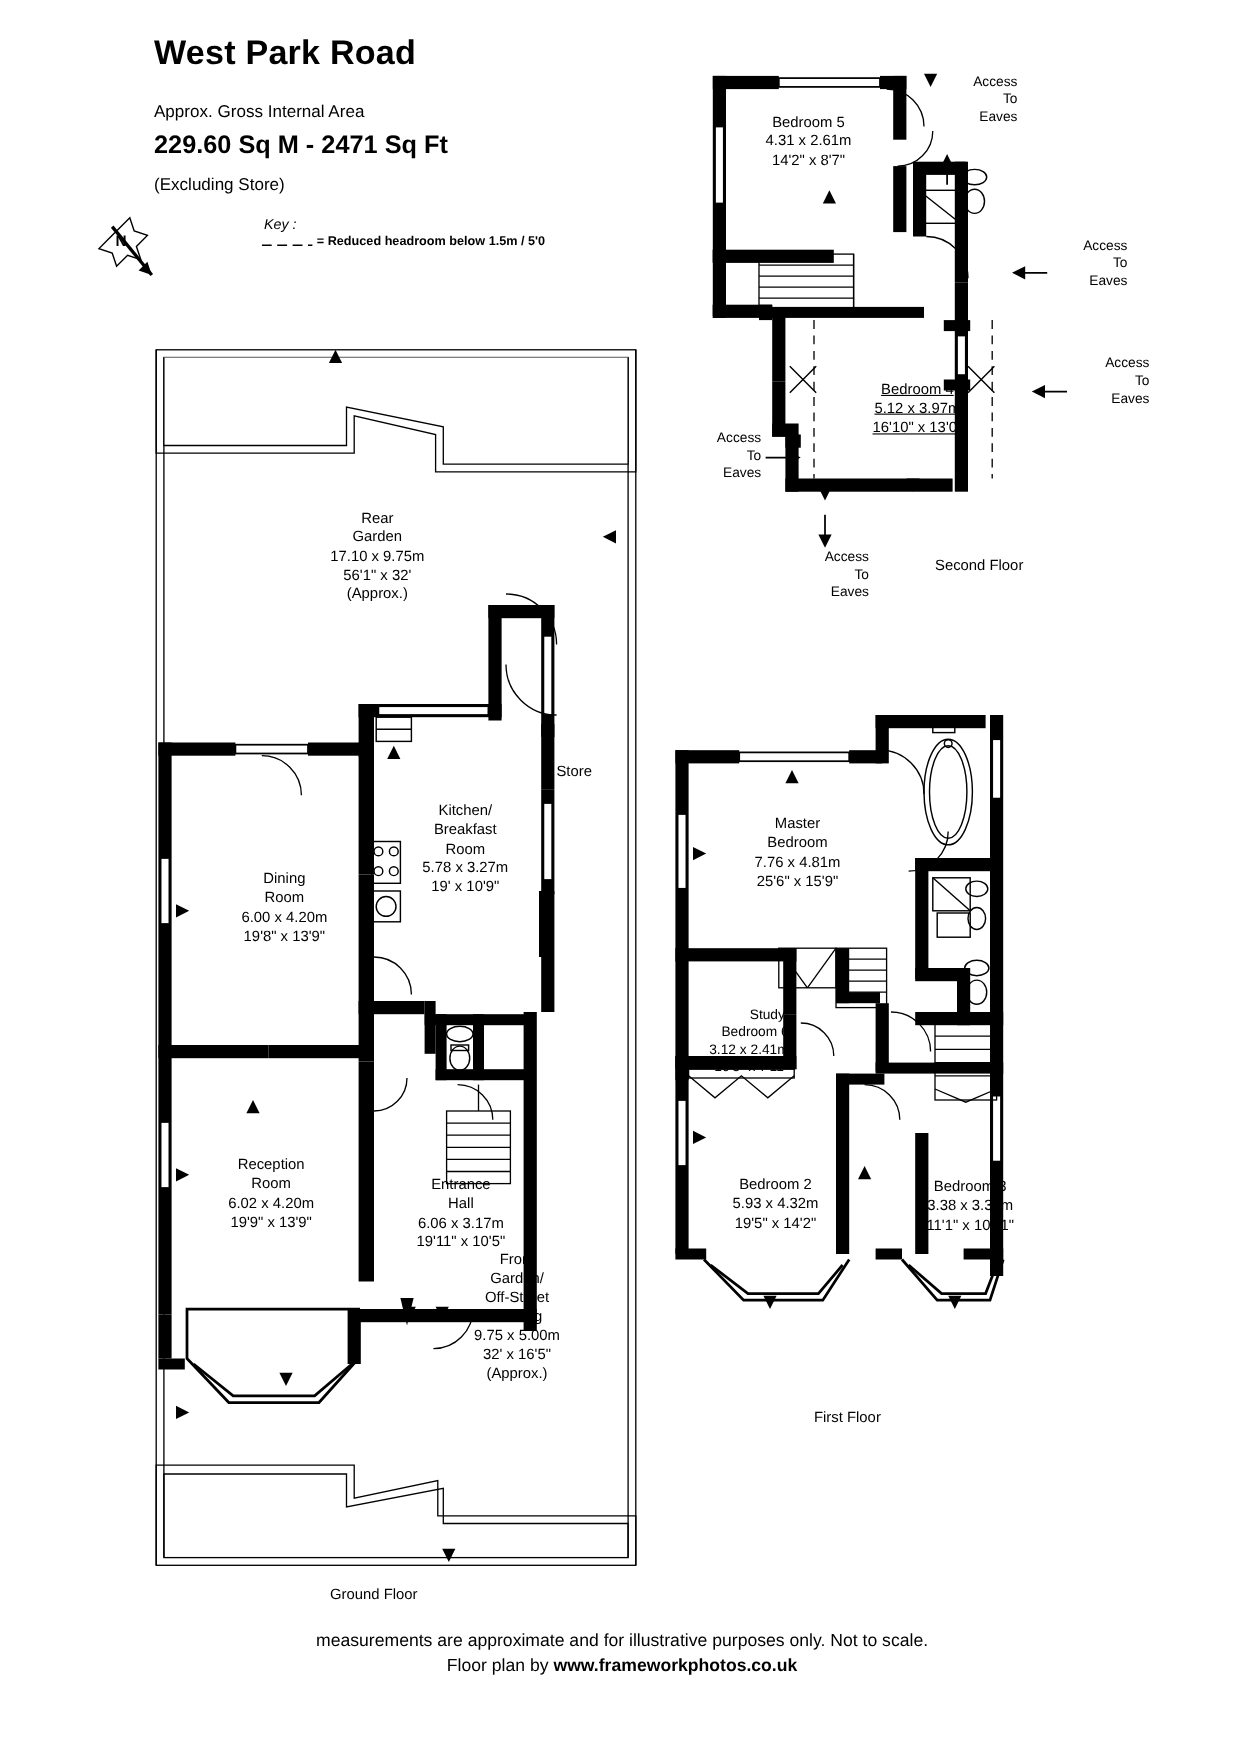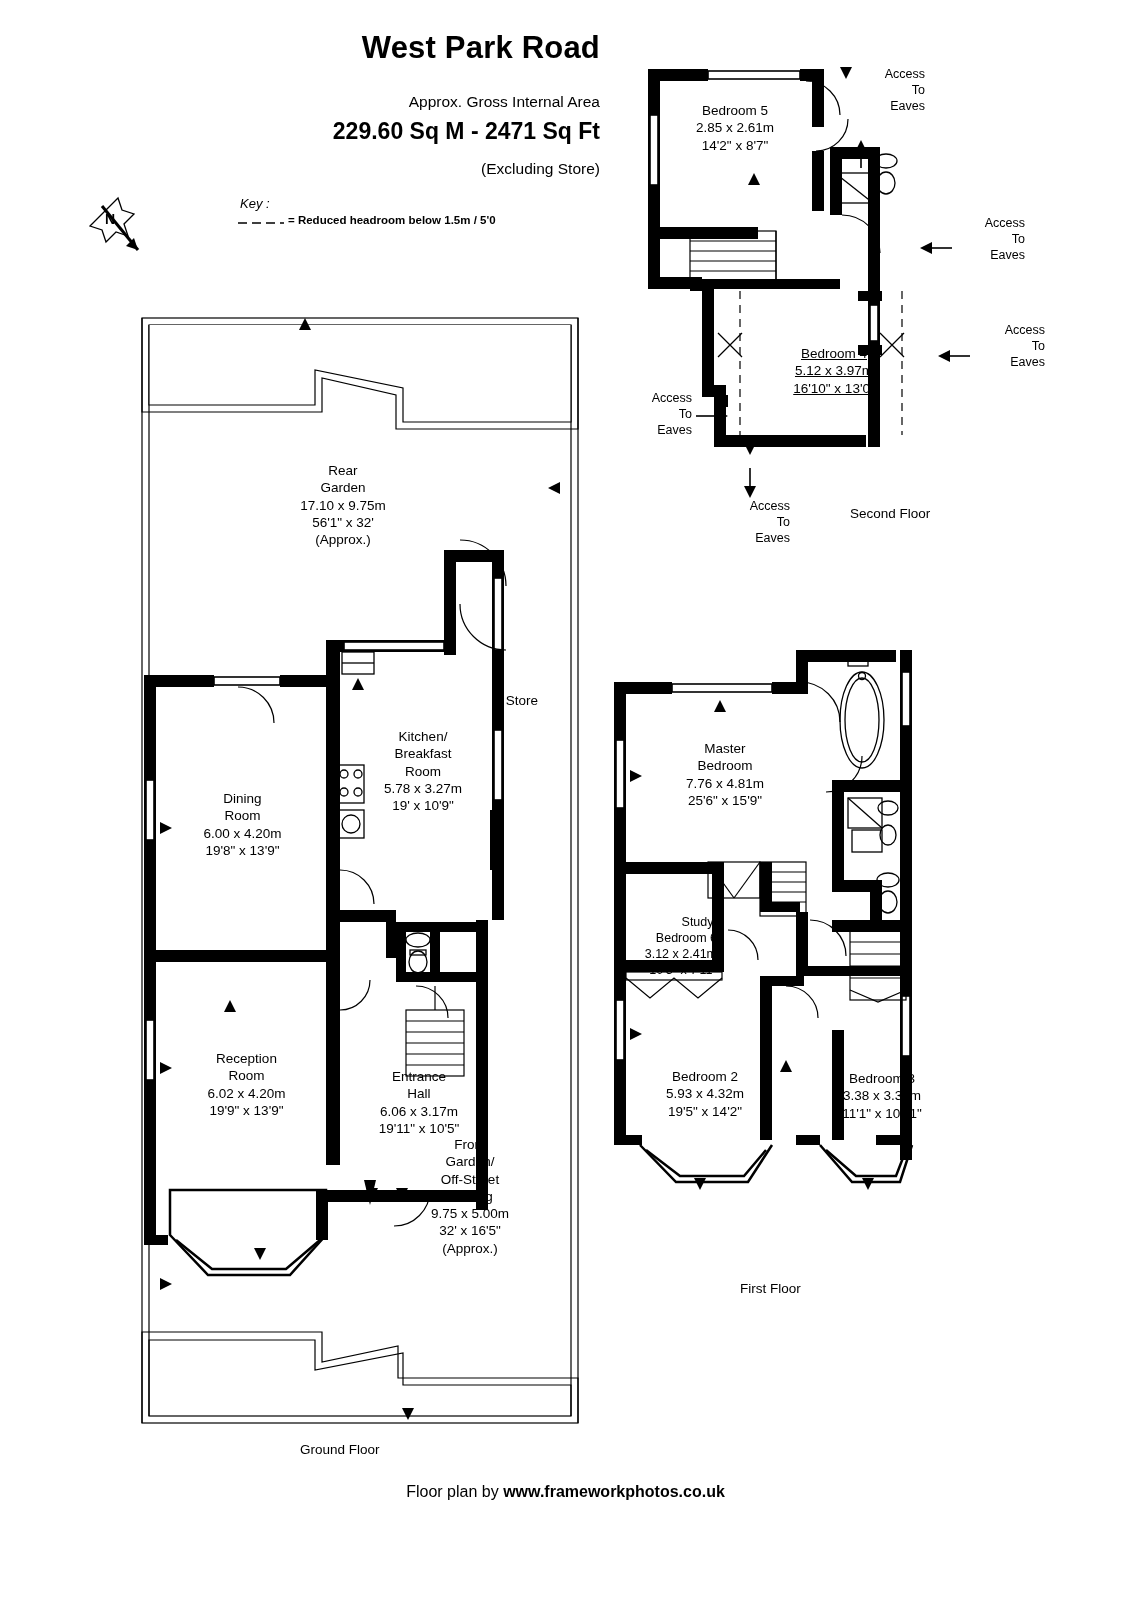--- a/index.html
+++ b/index.html
@@ -1,18 +1,18 @@
 <!DOCTYPE html>
 <html><head>
 <meta charset="utf-8">
 <style>
   html,body{margin:0;padding:0;background:#fff;}
   body{width:1131px;height:1600px;position:relative;font-family:"Liberation Sans",sans-serif;color:#000;overflow:hidden;}
   .abs{position:absolute;}
-  .ctr{text-align:right;}
+  .ctr{text-align:left;}
   .title{font-size:31px;font-weight:bold;letter-spacing:.2px;}
   .sub1{font-size:15.5px;}
   .area{font-size:23px;font-weight:bold;}
   .excl{font-size:15.5px;}
   .keylabel{font-size:13px;}
   .keytext{font-size:11.5px;font-weight:bold;}
   .roomlabel{font-size:13.5px;line-height:1.28;text-align:center;}
   .smalllabel{font-size:12.5px;line-height:1.28;text-align:right;}
   .floorlabel{font-size:13.5px;}
   .footer{font-size:16px;line-height:1.45;text-align:center;}
@@ -168,21 +168,21 @@
 </div>
 
 <div class="abs roomlabel" style="left:258px;top:462px;width:170px;">
   <div style="white-space:pre-line">Rear
 Garden</div>
   <div>17.10 x 9.75m</div>
   <div>56'1" x 32'</div>
   <div>(Approx.)</div>
 </div>
 
-<div class="abs roomlabel" style="left:160px;top:790px;width:165px;">
+<div class="abs roomlabel" style="left:176px;top:790px;width:165px;">
   <div style="white-space:pre-line">Dining
 Room</div>
   <div>6.00 x 4.20m</div>
   <div>19'8" x 13'9"</div>
 </div>
 
 <div class="abs roomlabel" style="left:348px;top:728px;width:150px;">
   <div style="white-space:pre-line">Kitchen/
 Breakfast
 Room</div>
@@ -291,21 +291,21 @@
     <polygon points="124,118 130,130 118,130"></polygon>
     <polygon points="216,24 222,12 210,12"></polygon>
     <polygon points="120,400 126,388 114,388"></polygon>
     <polygon points="200,392 206,380 194,380"></polygon>
   </g>
 </svg>
 </div>
 
 <div class="abs roomlabel" style="left:655px;top:102px;width:160px;">
   <div>Bedroom 5</div>
-  <div>2.85 x 2.61m</div>
+  <div>4.31 x 2.61m</div>
   <div>14'2" x 8'7"</div>
 </div>
 
 <div class="abs roomlabel" style="left:748px;top:345px;width:172px;text-decoration:underline;">
   <div>Bedroom 4</div>
   <div>5.12 x 3.97m</div>
   <div>16'10" x 13'0"</div>
 </div>
 
 <div class="abs smalllabel" style="left:855px;top:66px;width:70px;white-space:pre-line;">Access
@@ -491,17 +491,18 @@
 
 <div class="abs roomlabel" style="left:802px;top:1070px;width:160px;">
   <div>Bedroom 3</div>
   <div>3.38 x 3.32m</div>
   <div>11'1" x 10'11"</div>
 </div>
 
 <div class="abs floorlabel" style="left:740px;top:1281px;">First Floor</div>
 
 <div class="abs footer" style="left:0;top:1480px;width:1131px;">
+  <div>measurements are approximate and for illustrative purposes only. Not to scale.</div>
   <div>
     <span>Floor plan by</span>
     <b>www.frameworkphotos.co.uk</b>
   </div>
 </div>
 
 </body></html>

